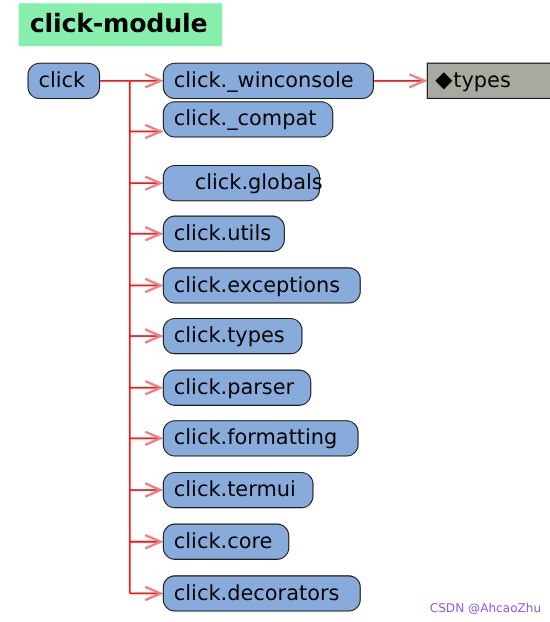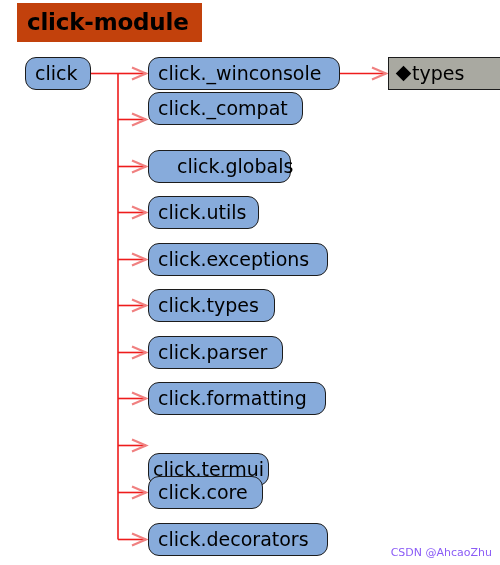--- a/index.html
+++ b/index.html
@@ -23,21 +23,21 @@
     height: 565px;
   }
 
   
   .title-banner {
     position: absolute;
     left: 17px;
     top: 3px;
     width: 185px;
     height: 39px;
-    background: #c2410c;
+    background: #86efac;
     display: flex;
     align-items: center;
     box-sizing: border-box;
     padding-left: 10px;
   }
   .title-banner .title-text {
     font-size: 23px;
     font-weight: bold;
     color: #000000;
     letter-spacing: -0.2px;
@@ -155,21 +155,21 @@
       </div>
       <div class="node blue" style="left: 148px; top: 289px; width: 127px;">
         <span class="node-label">click.types</span>
       </div>
       <div class="node blue" style="left: 148px; top: 336px; width: 135px;">
         <span class="node-label">click.parser</span>
       </div>
       <div class="node blue" style="left: 148px; top: 382px; width: 178px;">
         <span class="node-label">click.formatting</span>
       </div>
-      <div class="node blue" style="left: 148px; top: 453px; width: 121px; justify-content: center;">
+      <div class="node blue" style="left: 148px; top: 429px; width: 137px;">
         <span class="node-label">click.termui</span>
       </div>
       <div class="node blue" style="left: 148px; top: 476px; width: 115px;">
         <span class="node-label">click.core</span>
       </div>
       <div class="node blue" style="left: 148px; top: 523px; width: 180px;">
         <span class="node-label">click.decorators</span>
       </div>
     </div>
 

